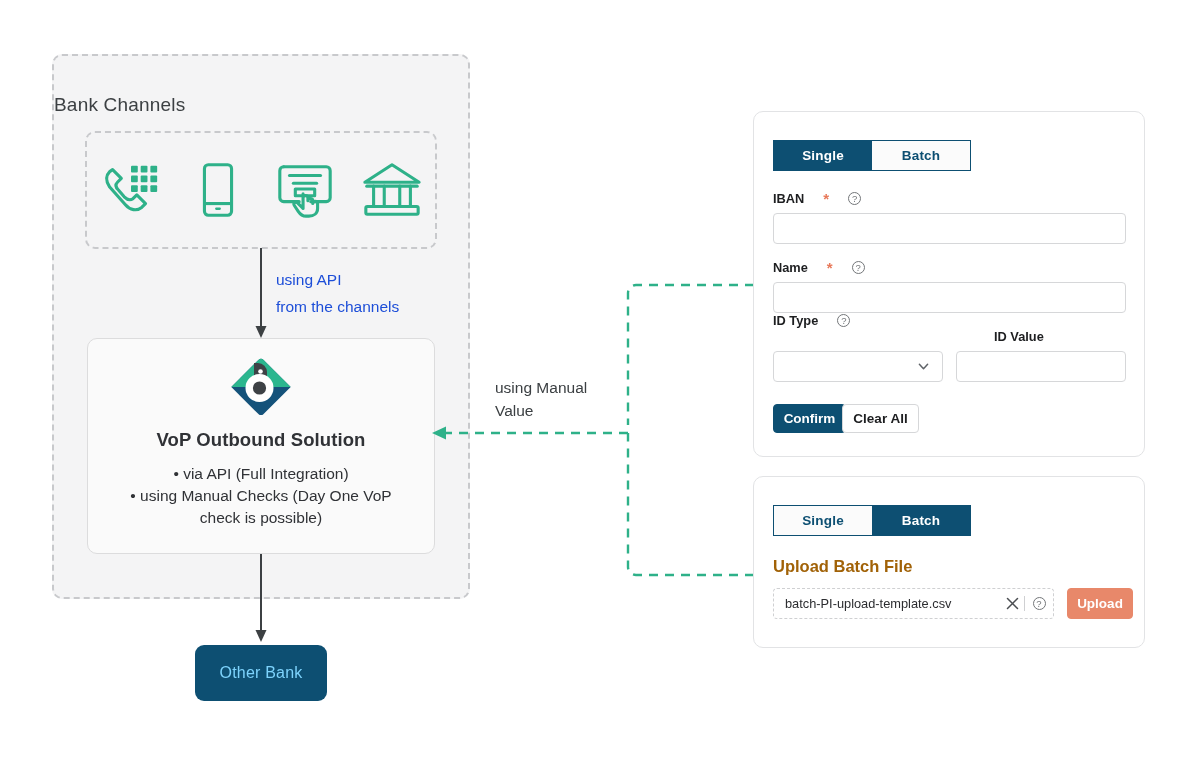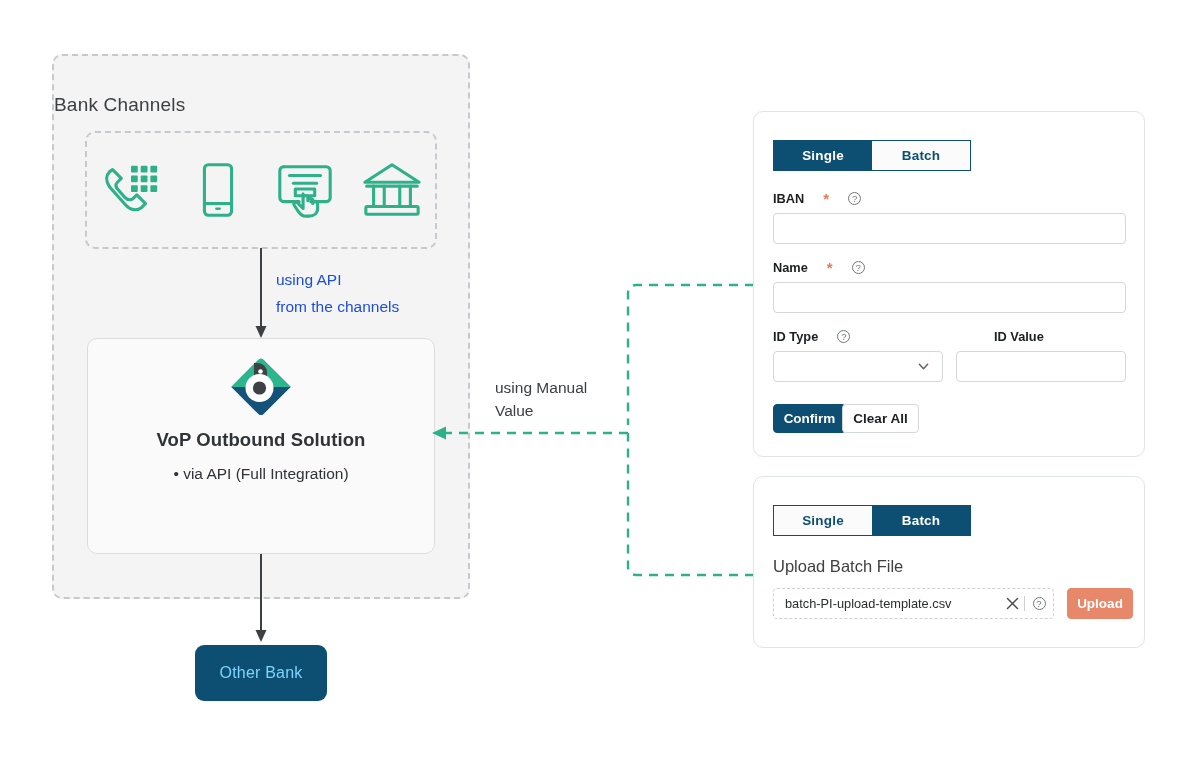--- a/index.html
+++ b/index.html
@@ -174,21 +174,21 @@
     display: flex; align-items: center; justify-content: center;
     font-size: 13.5px; font-weight: bold;
     border-radius: 4px; cursor: pointer;
   }
   .btn-primary { background: #0d4f72; color: #ffffff; border: 1px solid #0d4f72; }
   .btn-ghost { background: #ffffff; color: #1d1e20; border: 1px solid #d6d7d9; }
 
   
   .batch-heading {
     position: absolute; left: 19px; top: 80px;
-    font-size: 16.5px; font-weight: normal; color: #404040;
+    font-size: 16.5px; font-weight: bold; color: #a16207;
   }
   .file-row {
     position: absolute;
     left: 19px; top: 111px;
     width: 281px; height: 31px;
     border: 1px dashed #cfd0d2;
     border-radius: 4px;
     display: flex; align-items: center;
   }
   .file-name {
@@ -286,20 +286,22 @@
         <path d="M0 4 a4 4 0 0 1 4 -4 h38 L0 42 z" fill="#2bb68e"></path>
       </g>
       <path d="M27 6 a9 9 0 0 1 9 9 v13 h-13 v-22 z" fill="#3e4246"></path>
       <circle cx="28.5" cy="31" r="14" fill="#ffffff"></circle>
       <circle cx="28.5" cy="31" r="6.6" fill="#3e4246"></circle>
       <circle cx="29.5" cy="14.5" r="2.3" fill="#ffffff"></circle>
     </svg>
     <div class="vop-title">VoP Outbound Solution</div>
     <div class="vop-list">
       <div>•  via API (Full Integration)</div>
+      <div>•  using Manual Checks (Day One VoP
+check is possible)</div>
     </div>
   </div>
 
   <svg class="arrow-otherbank" viewBox="0 0 46 90">
     <line x1="23" y1="0" x2="23" y2="78" stroke="#3c4043" stroke-width="2"></line>
     <path d="M23 88 L17.5 76 L28.5 76 Z" fill="#3c4043"></path>
   </svg>
 
   <div class="other-bank">
     <span>Other Bank</span>
@@ -334,21 +336,21 @@
     </div>
     <input class="textfield" style="left: 19px; top: 101px; width: 353px; height: 31px; padding: 0px 10px; font-size: 13px; color: rgb(44, 45, 48);" placeholder="">
 
     <div class="field-label" style="left:19px; top:148px;">
       <span>Name</span>
       <span class="req">*</span>
       <span class="qmark">?</span>
     </div>
     <input class="textfield" style="left: 19px; top: 170px; width: 353px; height: 31px; padding: 0px 10px; font-size: 13px; color: rgb(44, 45, 48);" placeholder="">
 
-    <div class="field-label" style="left:19px; top:217px;">
+    <div class="field-label" style="left:19px; top:201px;">
       <span>ID Type</span>
       <span class="qmark">?</span>
     </div>
     <div class="selectfield" style="left:19px; top:239px; width:170px; height:31px;">
       <svg class="chev" viewBox="0 0 12 12">
         <path d="M1.5 3.5 L6 8.5 L10.5 3.5" fill="none" stroke="#5f6368" stroke-width="1.6" stroke-linecap="round" stroke-linejoin="round"></path>
       </svg>
     </div>
 
     <div class="field-label" style="left:200px; top:217px;margin-left:40px;">

